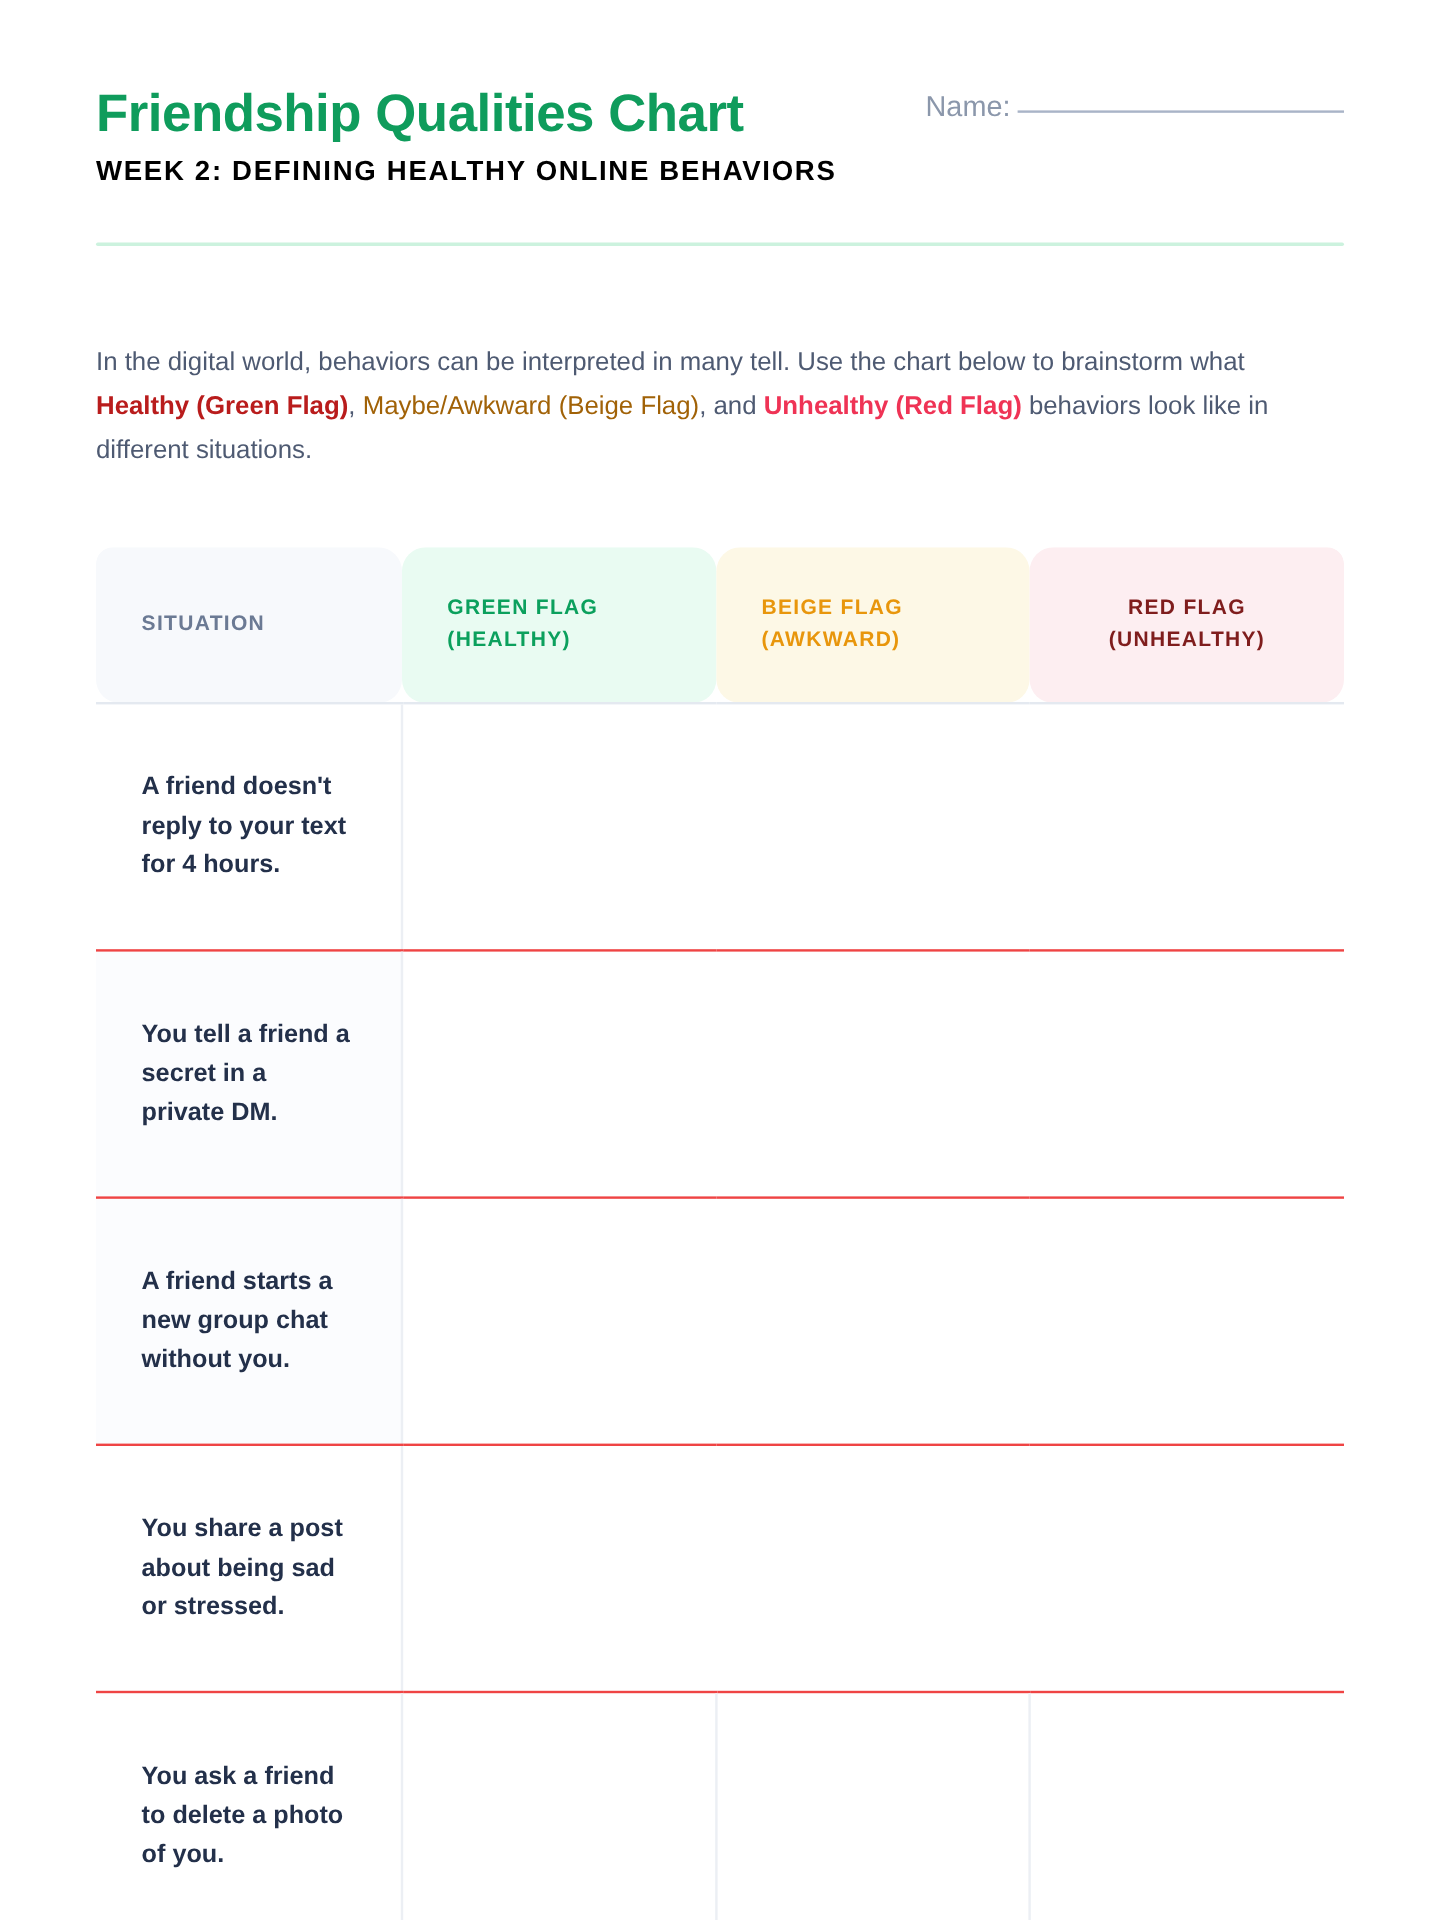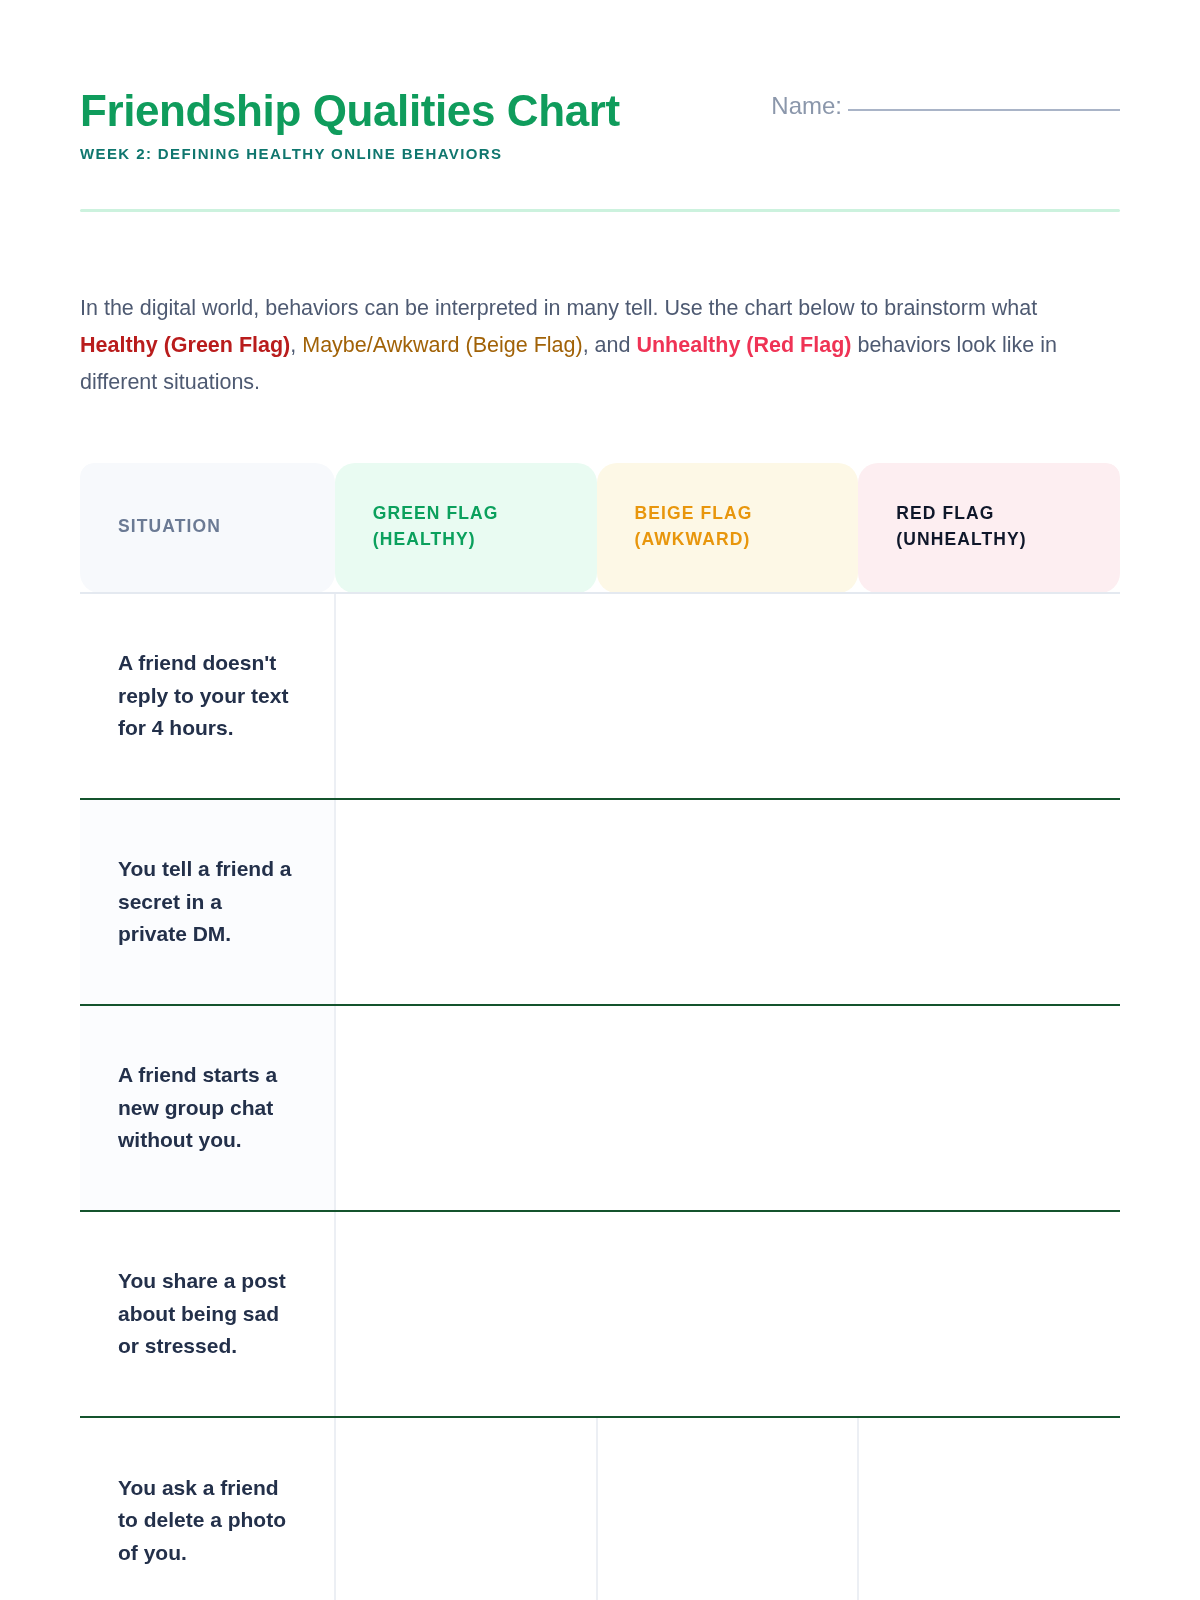--- a/index.html
+++ b/index.html
@@ -11,44 +11,44 @@
     height: 1600px;
     background: #ffffff;
     font-family: "Liberation Sans", sans-serif;
     overflow: hidden;
   }
 
   .page {
     position: relative;
     width: 1200px;
     height: 1336px;
-    padding: 16px 80px;
+    padding: 0 80px;
     background: #ffffff;
   }
 
   
   .header-block {
     padding-top: 70px;
     position: relative;
   }
   .title-area { display: inline-block; }
   .worksheet-title {
     font-size: 44px;
     line-height: 1.12;
     font-weight: bold;
     color: #0f9c5c;
     letter-spacing: -0.4px;
     margin: 0;
   }
   .worksheet-subtitle {
     margin: 10px 0 0 0;
-    font-size: 15px;
+    font-size: 23px;
     font-weight: bold;
     letter-spacing: 1.4px;
-    color: #0f766e;
+    color: #000000;
     text-transform: uppercase;
   }
   .name-field {
     position: absolute;
     right: 0;
     top: 76px;
     display: flex;
     align-items: baseline;
     gap: 6px;
     white-space: nowrap;
@@ -116,24 +116,24 @@
     border-bottom: 2px solid #e4e9f0;
     border-radius: 20px;
   }
   th.h-situation {
     background: #f7f9fc;
     color: #6b7a94;
     border-top-left-radius: 14px;
   }
   th.h-green  { background: #e9fbf2; color: #0ba05d; }
   th.h-beige  { background: #fdf8e6; color: #e8960c; }
-  th.h-red    { background: #fdeef1; color: #0f172a; border-top-right-radius: 14px; }
+  th.h-red    { background: #fdeef1; color: #7f1d1d; border-top-right-radius: 14px; text-align: center; }
 
   tbody td {
-    border-bottom: 2px solid #14532d;
+    border-bottom: 2px solid #ef4444;
     vertical-align: middle;
     height: 206px;
   }
   tbody tr:last-child td { border-bottom: none; }
 
   td.situation {
     padding: 20px 38px;
     font-size: 21px;
     font-weight: bold;
     line-height: 1.55;

